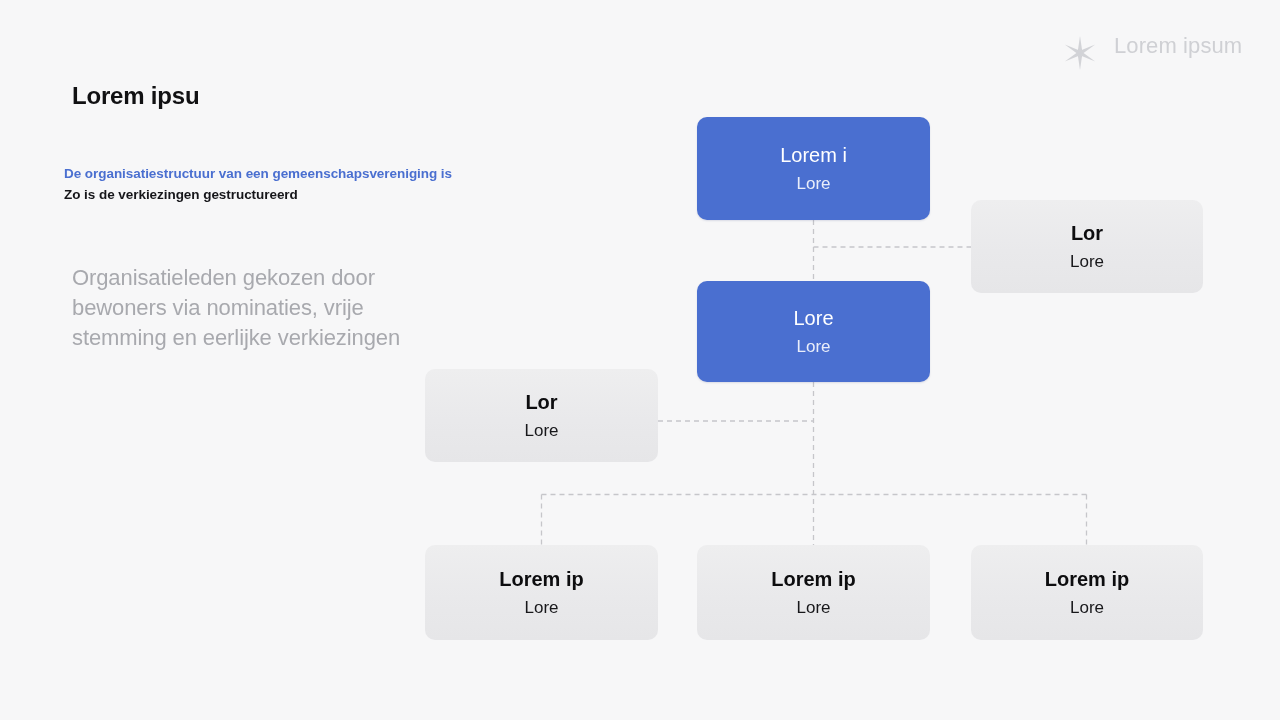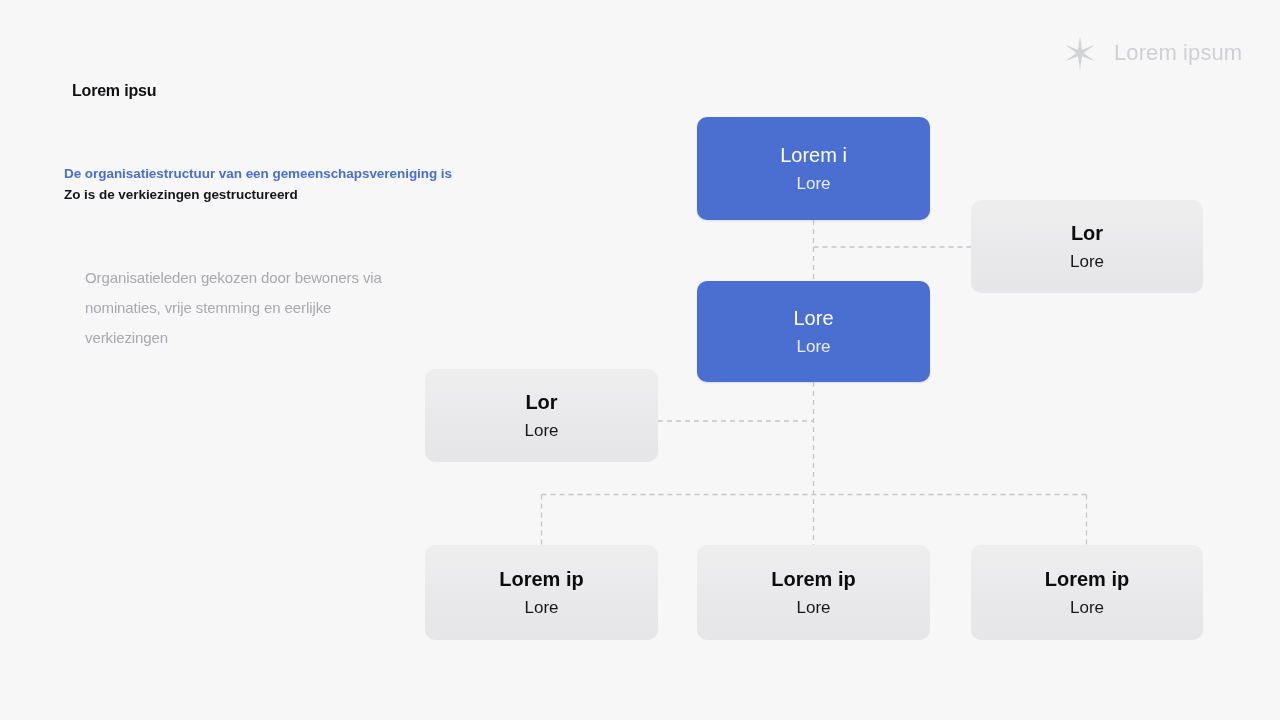--- a/index.html
+++ b/index.html
@@ -15,42 +15,41 @@
     position: relative;
     -webkit-font-smoothing: antialiased;
   }
 
   
   .brand {
     position: absolute;
     top: 33px;
     left: 1060px;
     display: flex;
-    align-items: center;
     gap: 14px;
   }
   .brand-icon {
     width: 40px;
     height: 40px;
     display: block;
     flex: 0 0 auto;
   }
   .brand-label {
     font-size: 22px;
     color: #cfd0d4;
     letter-spacing: 0.1px;
     white-space: nowrap;
   }
 
   
   .page-title {
     position: absolute;
     left: 72px;
     top: 82px;
-    font-size: 16px;
+    font-size: 24px;
     font-weight: bold;
     color: #111113;
     letter-spacing: -0.2px;
   }
   .subhead {
     position: absolute;
     left: 64px;
     top: 163px;
     width: 520px;
   }
@@ -66,25 +65,24 @@
     font-weight: bold;
     color: #16161a;
     line-height: 21px;
     letter-spacing: -0.05px;
   }
   .body-copy {
     position: absolute;
     left: 72px;
     top: 263px;
     width: 330px;
-    font-size: 15px;
+    font-size: 22px;
     line-height: 30px;
     color: #a8a9ae;
     letter-spacing: -0.1px;
-    margin-left: 13px;
   }
 
   
   .connectors {
     position: absolute;
     left: 0;
     top: 0;
     width: 1280px;
     height: 720px;
     pointer-events: none;

